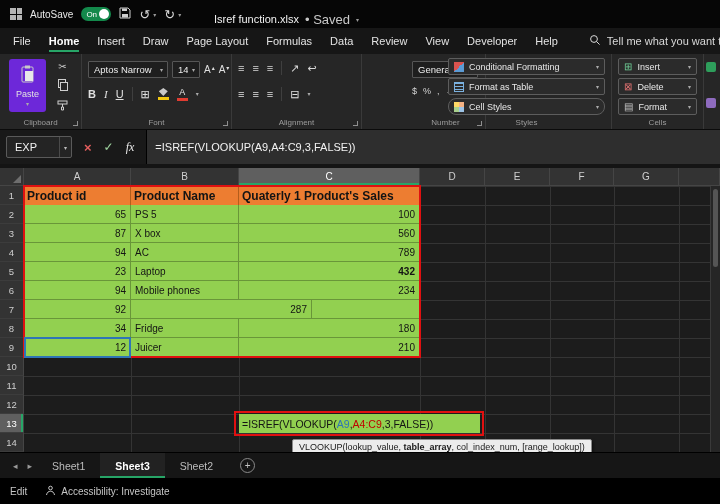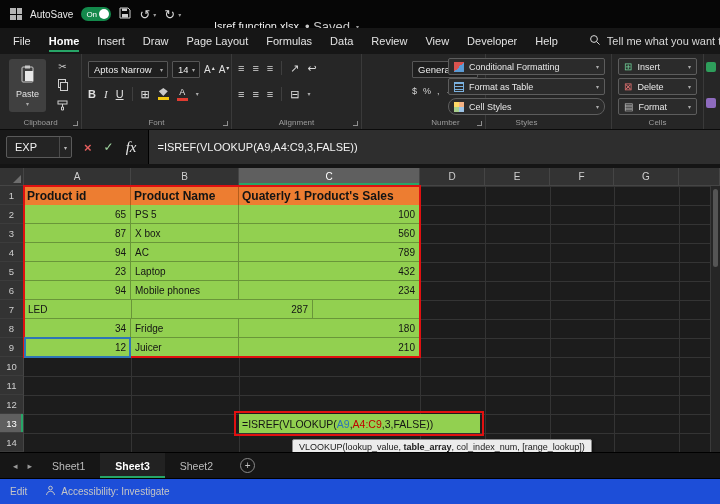--- a/index.html
+++ b/index.html
@@ -9,38 +9,38 @@
   
   .titlebar{position:absolute;top:0;left:0;right:0;height:28px;background:#060606;display:flex;align-items:center;gap:8px;padding:0 10px;}
   .app-grid{width:12px;height:12px;display:grid;grid-template-columns:1fr 1fr;grid-template-rows:1fr 1fr;gap:1px;}
   .app-grid i{background:#b5b5b5;}
   .ts-label{font-size:10px;color:#e8e8e8;}
   .toggle{width:30px;height:14px;border-radius:7px;background:#13894b;position:relative;display:flex;align-items:center;flex:0 0 auto;}
   .toggle .on{font-size:8px;color:#fff;margin-left:5px;}
   .toggle .knob{position:absolute;right:2px;width:10px;height:10px;border-radius:50%;background:#fff;}
   .tb-ic{font-size:13px;color:#d6d6d6;line-height:1;}
   .tb-caret{font-size:6px;color:#9a9a9a;margin-left:-5px;}
-  .title-group{position:absolute;left:214px;top:12px;height:28px;display:flex;align-items:center;gap:6px;}
+  .title-group{position:absolute;left:214px;top:5px;height:28px;display:flex;align-items:center;gap:6px;}
   .title-file{font-size:11px;color:#f2f2f2;}
   .title-status{font-size:13px;color:#c9c9c9;}
   .title-caret{font-size:6px;color:#9a9a9a;}
 
   
   .menubar{position:absolute;top:28px;left:0;right:0;height:26px;background:#161616;display:flex;align-items:center;padding:0 4px;}
   .mtab{font-size:11px;color:#e3e3e3;padding:0 9px;height:100%;display:flex;align-items:center;position:relative;white-space:nowrap;}
   .mtab.active{color:#fff;font-weight:bold;}
   .mtab.active::after{content:"";position:absolute;left:9px;right:9px;bottom:2px;height:2px;background:#27a567;}
   .search{display:flex;align-items:center;gap:6px;margin-left:22px;color:#d8d8d8;font-size:11px;white-space:nowrap;}
 
   
   .ribbon{position:absolute;top:54px;left:0;right:0;height:76px;background:#262626;border-bottom:1px solid #0b0b0b;}
   .rgroup{position:absolute;top:0;bottom:0;border-right:1px solid #3a3a3a;}
   .glabel{position:absolute;bottom:2px;left:0;right:0;text-align:center;font-size:8px;color:#9c9c9c;}
   .launcher{position:absolute;right:3px;bottom:3px;width:5px;height:5px;border-right:1px solid #8f8f8f;border-bottom:1px solid #8f8f8f;}
-  .paste-btn{position:absolute;left:9px;top:5px;width:37px;height:53px;display:flex;flex-direction:column;align-items:center;justify-content:center;gap:2px;border-radius:3px;background:#404040;}
+  .paste-btn{position:absolute;left:9px;top:5px;width:37px;height:53px;display:flex;flex-direction:column;align-items:center;justify-content:center;gap:2px;border-radius:3px;background:#6d28d9;}
   .paste-label{font-size:9px;color:#e2e2e2;}
   .mini-caret{font-size:6px;color:#aaa;line-height:1;}
   .clip-col{position:absolute;left:57px;top:8px;display:flex;flex-direction:column;gap:7px;align-items:center;}
   .sm-ic{font-size:10px;color:#cfcfcf;line-height:1;}
   .copy-ic{position:relative;width:9px;height:11px;display:inline-block;}
   .copy-ic::before,.copy-ic::after{content:"";position:absolute;width:6px;height:7px;border:1px solid #cfcfcf;background:#262626;}
   .copy-ic::before{left:0;top:0;}
   .copy-ic::after{left:2px;top:3px;}
   .row1{position:absolute;left:6px;top:7px;display:flex;gap:4px;align-items:center;}
   .row2{position:absolute;left:6px;top:33px;display:flex;gap:8px;align-items:center;font-size:11px;color:#e0e0e0;}
@@ -68,21 +68,21 @@
   .partial-ic1{position:absolute;right:4px;top:8px;width:10px;height:10px;background:#2e9e5b;border-radius:2px;}
   .partial-ic2{position:absolute;right:4px;top:44px;width:10px;height:10px;background:#8e6bbf;border-radius:2px;}
 
   
   .fbar{position:absolute;top:130px;left:0;right:0;height:34px;background:#191919;display:flex;align-items:center;}
   .namebox{margin-left:6px;width:66px;height:22px;background:#242424;border:1px solid #5a5a5a;border-radius:2px;display:flex;align-items:center;font-size:11px;color:#f2f2f2;padding-left:8px;}
   .namebox .ncaret{margin-left:auto;border-left:1px solid #4a4a4a;height:100%;display:flex;align-items:center;padding:0 4px;font-size:6px;color:#bbb;}
   .fbar-icons{display:flex;align-items:center;gap:12px;margin:0 12px;}
   .x-ic{color:#e25d5d;font-size:13px;font-weight:bold;line-height:1;}
   .chk-ic{color:#9fd49f;font-size:12px;line-height:1;}
-  .fx-ic{font-style:italic;font-family:"Liberation Serif",serif;font-size:15px;color:#e8e8e8;line-height:1;}
+  .fx-ic{font-style:italic;font-family:"Liberation Serif",serif;font-size:12px;color:#e8e8e8;line-height:1;}
   .finput{flex:1;align-self:stretch;background:#2e2e2e;display:flex;align-items:center;padding-left:8px;font-size:11px;color:#f2f2f2;border-left:1px solid #000;white-space:nowrap;overflow:hidden;}
   .fgap{position:absolute;top:164px;left:0;right:0;height:4px;background:#141414;}
 
   
   .grid{position:absolute;top:168px;left:0;right:0;height:284px;background:#1c1c1c;}
   .corner{position:absolute;left:0;top:0;width:24px;height:18px;background:#333;border-right:1px solid #454545;border-bottom:1px solid #454545;}
   .corner::after{content:"";position:absolute;right:2px;bottom:2px;border-left:8px solid transparent;border-bottom:8px solid #6e6e6e;}
   .chead{position:absolute;left:24px;top:0;right:0;height:18px;display:flex;}
   .ch{border-right:1px solid #454545;border-bottom:1px solid #454545;display:flex;align-items:center;justify-content:center;font-size:10px;color:#cfcfcf;background:#333;flex:0 0 auto;}
   .ch.fill{flex:1 1 auto;}
@@ -111,21 +111,21 @@
 
   
   .sheetbar{position:absolute;left:0;right:0;bottom:26px;height:26px;background:#161616;border-top:1px solid #000;display:flex;align-items:center;padding-left:8px;}
   .nav{font-size:9px;color:#9a9a9a;padding:0 5px;}
   .stab{font-size:10.5px;color:#bdbdbd;padding:0 15px;height:100%;display:flex;align-items:center;position:relative;}
   .stab.active{color:#fff;background:#222;font-weight:bold;}
   .stab.active::after{content:"";position:absolute;left:0;right:0;bottom:0;height:2px;background:#27a567;}
   .addsheet{margin-left:12px;width:15px;height:15px;border-radius:50%;border:1px solid #8a8a8a;color:#c4c4c4;display:flex;align-items:center;justify-content:center;font-size:10px;line-height:1;}
 
   
-  .statusbar{position:absolute;left:0;right:0;bottom:0;height:26px;background:#1d4ed8;border-top:1px solid #000;display:flex;align-items:center;gap:18px;padding:0 10px;font-size:10px;color:#c6c6c6;}
+  .statusbar{position:absolute;left:0;right:0;bottom:0;height:26px;background:#000000;border-top:1px solid #000;display:flex;align-items:center;gap:18px;padding:0 10px;font-size:10px;color:#c6c6c6;}
   .acc{display:flex;align-items:center;gap:5px;}
 </style>
 </head>
 <body>
 
 <div class="app">
 
   <div class="titlebar">
     <span class="app-grid">
         <i></i>
@@ -401,29 +401,29 @@
           <span class="td num" style="width:181px;">560</span>
         </div>
         <div class="tr">
           <span class="td num" style="width:107px;">94</span>
           <span class="td" style="width:108px;">AC</span>
           <span class="td num" style="width:181px;">789</span>
         </div>
         <div class="tr">
           <span class="td num" style="width:107px;">23</span>
           <span class="td" style="width:108px;">Laptop</span>
-          <span class="td num" style="width:181px;">432</span>
+          <span class="td num" style="width:181px;font-weight:bold;">432</span>
         </div>
         <div class="tr">
           <span class="td num" style="width:107px;">94</span>
           <span class="td" style="width:108px;">Mobile phones</span>
           <span class="td num" style="width:181px;">234</span>
         </div>
         <div class="tr">
-          <span class="td" style="width:108px;">LED</span>
+          <span class="td num" style="width:107px;">92</span>
           <span class="td num" style="width:181px;">287</span>
         </div>
         <div class="tr">
           <span class="td num" style="width:107px;">34</span>
           <span class="td" style="width:108px;">Fridge</span>
           <span class="td num" style="width:181px;">180</span>
         </div>
         <div class="tr">
           <span class="td num" style="width:107px;">12</span>
           <span class="td" style="width:108px;">Juicer</span>

